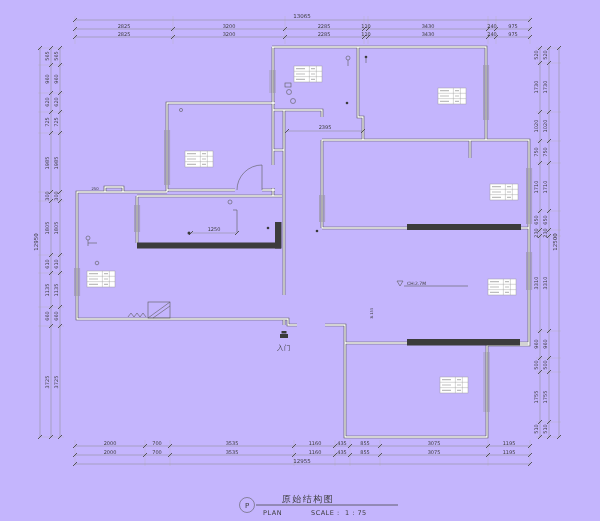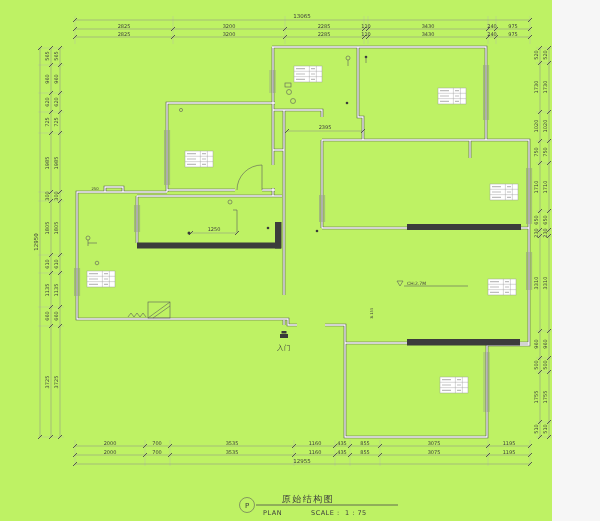--- a/index.html
+++ b/index.html
@@ -1,16 +1,16 @@
 <!DOCTYPE html>
 <html><head>
 <meta charset="utf-8">
 <style>
   html,body{margin:0;padding:0;background:#f6f6f6;}
-  .stage{position:relative;width:552px;height:521px;background:#bef264;overflow:hidden;
+  .stage{position:relative;width:600px;height:521px;background:#c4b5fd;overflow:hidden;
          font-family:"DejaVu Sans",sans-serif;text-decoration:underline;}
   svg{position:absolute;left:0;top:0;}
   .wo{stroke:#4f4f4f;stroke-width:2.6;fill:none;}
   .wi{stroke:#ffffff;stroke-width:1.3;fill:none;}
   .dim{stroke:#8a8a8a;stroke-width:.5;fill:none;}
   .ext{stroke:#b5b5b5;stroke-width:.35;fill:none;}
   .tick{stroke:#4a4a4a;stroke-width:.9;fill:none;}
   .win{stroke:#8d8d8d;stroke-width:.55;fill:none;}
   .beam{fill:#3c3c3c;stroke:none;}
   .tbl{stroke:#9a9a9a;stroke-width:.45;fill:#ffffff;}

